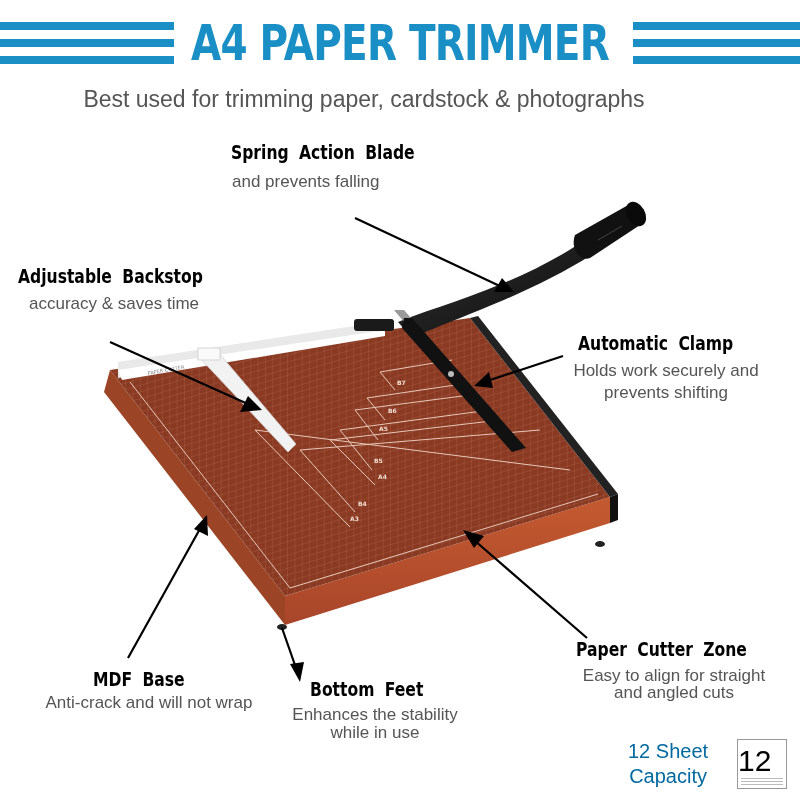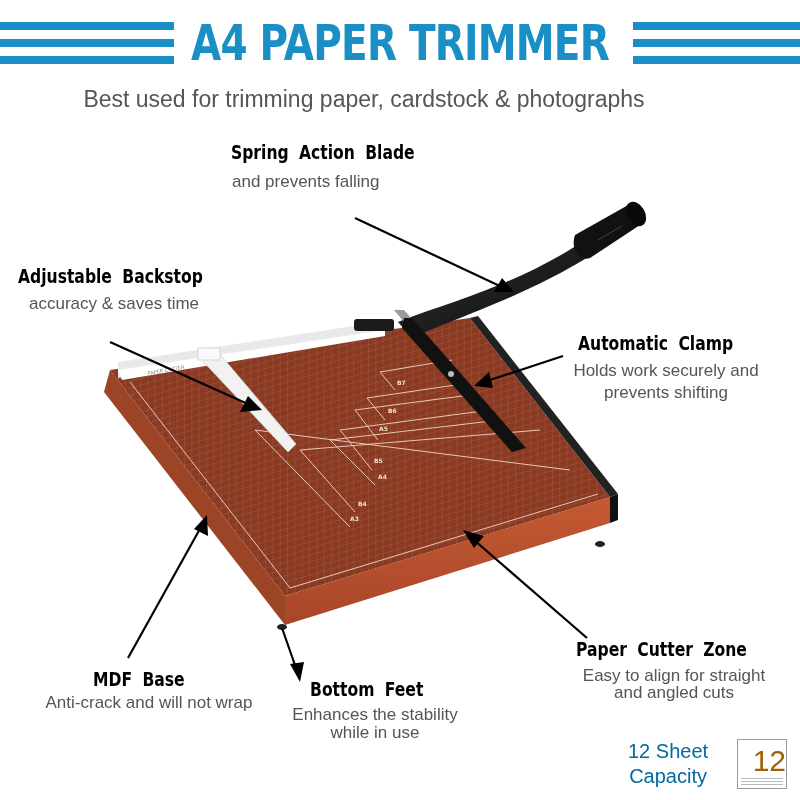--- a/index.html
+++ b/index.html
@@ -5,21 +5,21 @@
   html, body { margin:0; padding:0; background:#ffffff; }
   body { width:800px; height:800px; position:relative; overflow:hidden; font-family:"Liberation Sans", sans-serif; }
   .stripe { position:absolute; height:8px; background:#1a8fc6; }
   .title { position:absolute; top:14px; left:0; width:800px; text-align:center; font-family:"DejaVu Sans", sans-serif; font-weight:bold; color:#1a8fc6; font-size:50px; line-height:58px; letter-spacing:-1px; transform:scaleX(0.78); transform-origin:center; }
   .subtitle { position:absolute; top:86px; left:0; width:728px; text-align:center; color:#555; font-size:23px; }
   .feat-title { position:absolute; font-family:"DejaVu Sans", sans-serif; font-weight:bold; color:#000; font-size:19px; white-space:nowrap; transform:scaleX(0.82); transform-origin:left center; word-spacing:6px; }
   .feat-desc { position:absolute; color:#555; font-size:17px; line-height:22px; white-space:nowrap; text-align:center; }
   .art { position:absolute; left:0; top:0; width:800px; height:800px; }
   .cap-text { position:absolute; left:628px; top:739px; color:#0369a1; font-size:20px; line-height:25px; text-align:center; }
   .cap-box { position:absolute; left:737px; top:739px; width:50px; height:50px; border:1.5px solid #999; box-sizing:border-box; background:#fff; }
-  .cap-num { position:absolute; left:0; top:4px; width:48px; text-align:right; color:#a16207; font-size:30px; }
+  .cap-num { position:absolute; left:0; top:4px; width:48px; text-align:left; color:#000000; font-size:30px; }
   .cap-line { position:absolute; left:3px; right:3px; height:1px; background:#bbb; }
 </style>
 </head>
 <body>
 
 <div class="stripe" style="left:0;top:22px;width:174px;"></div>
 <div class="stripe" style="left:0;top:39px;width:174px;"></div>
 <div class="stripe" style="left:0;top:56px;width:174px;"></div>
 <div class="stripe" style="left:633px;top:22px;width:167px;"></div>
 <div class="stripe" style="left:633px;top:39px;width:167px;"></div>

